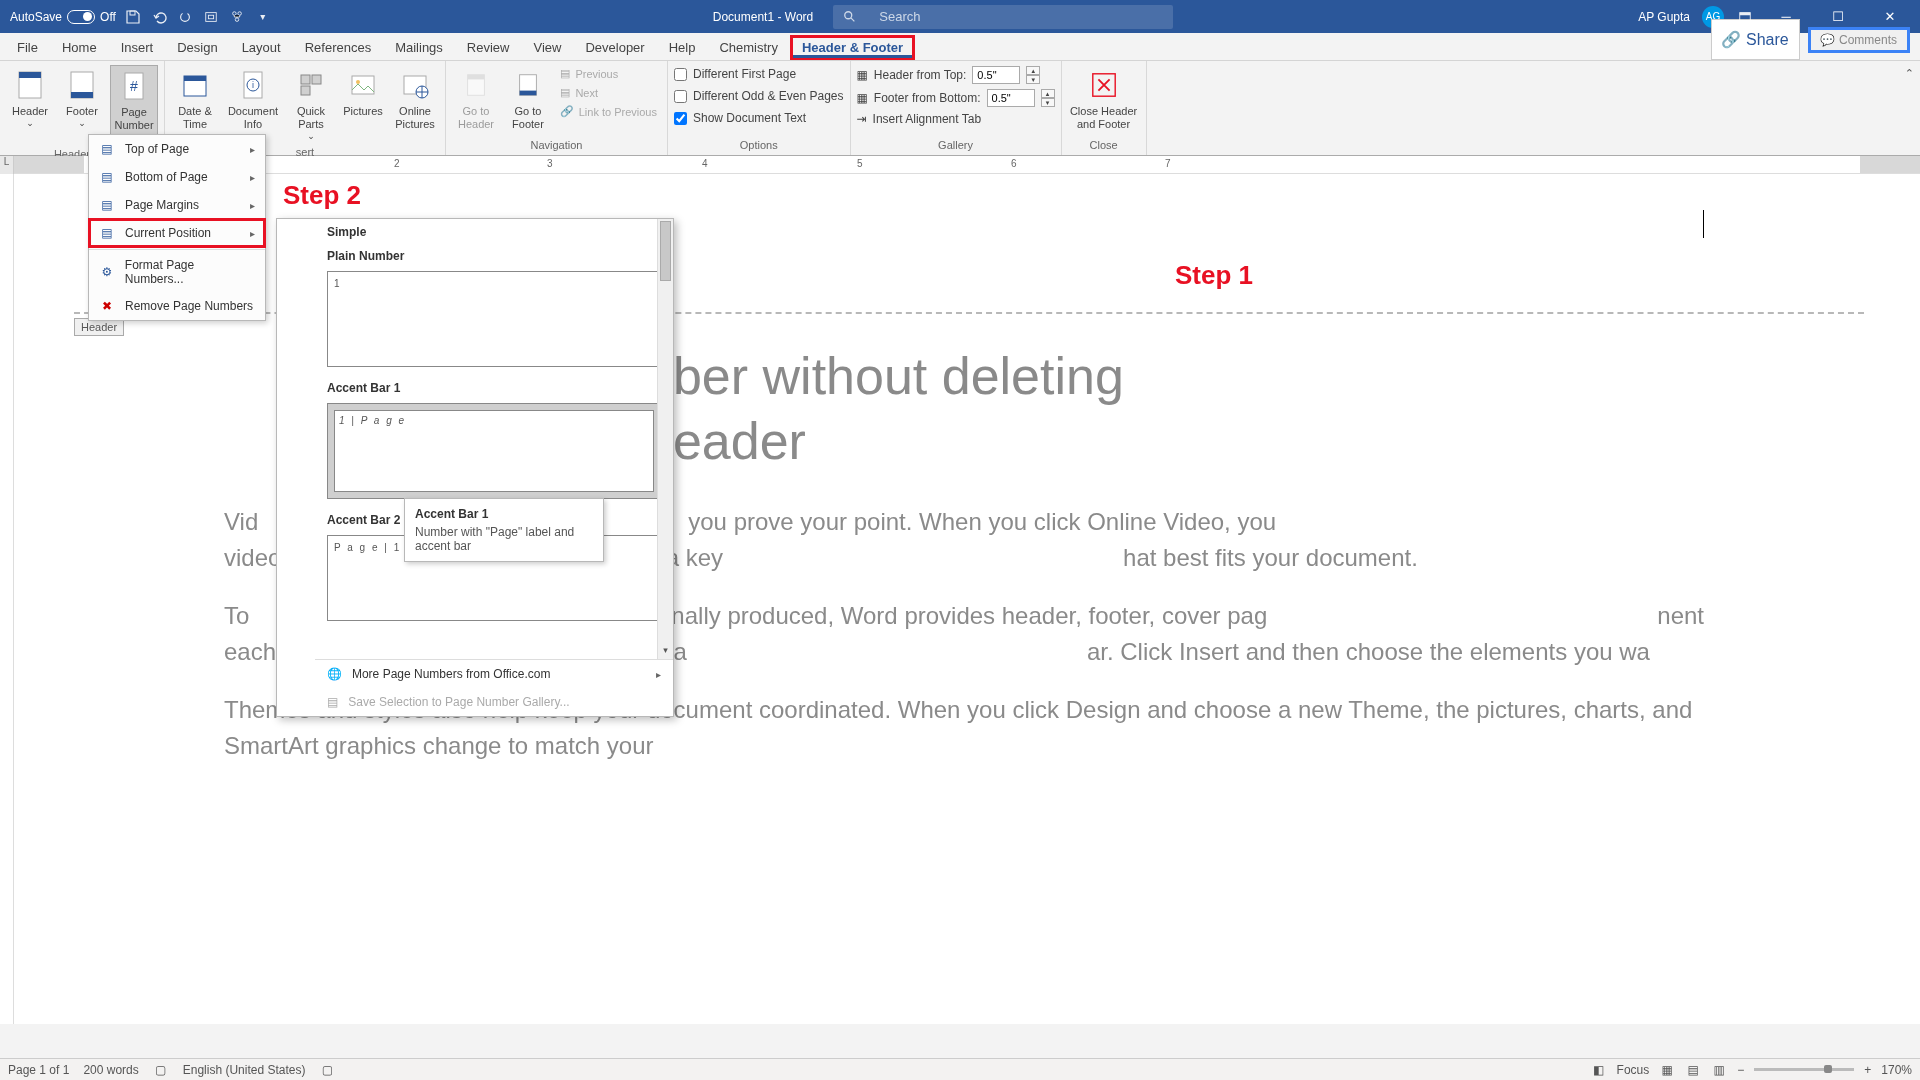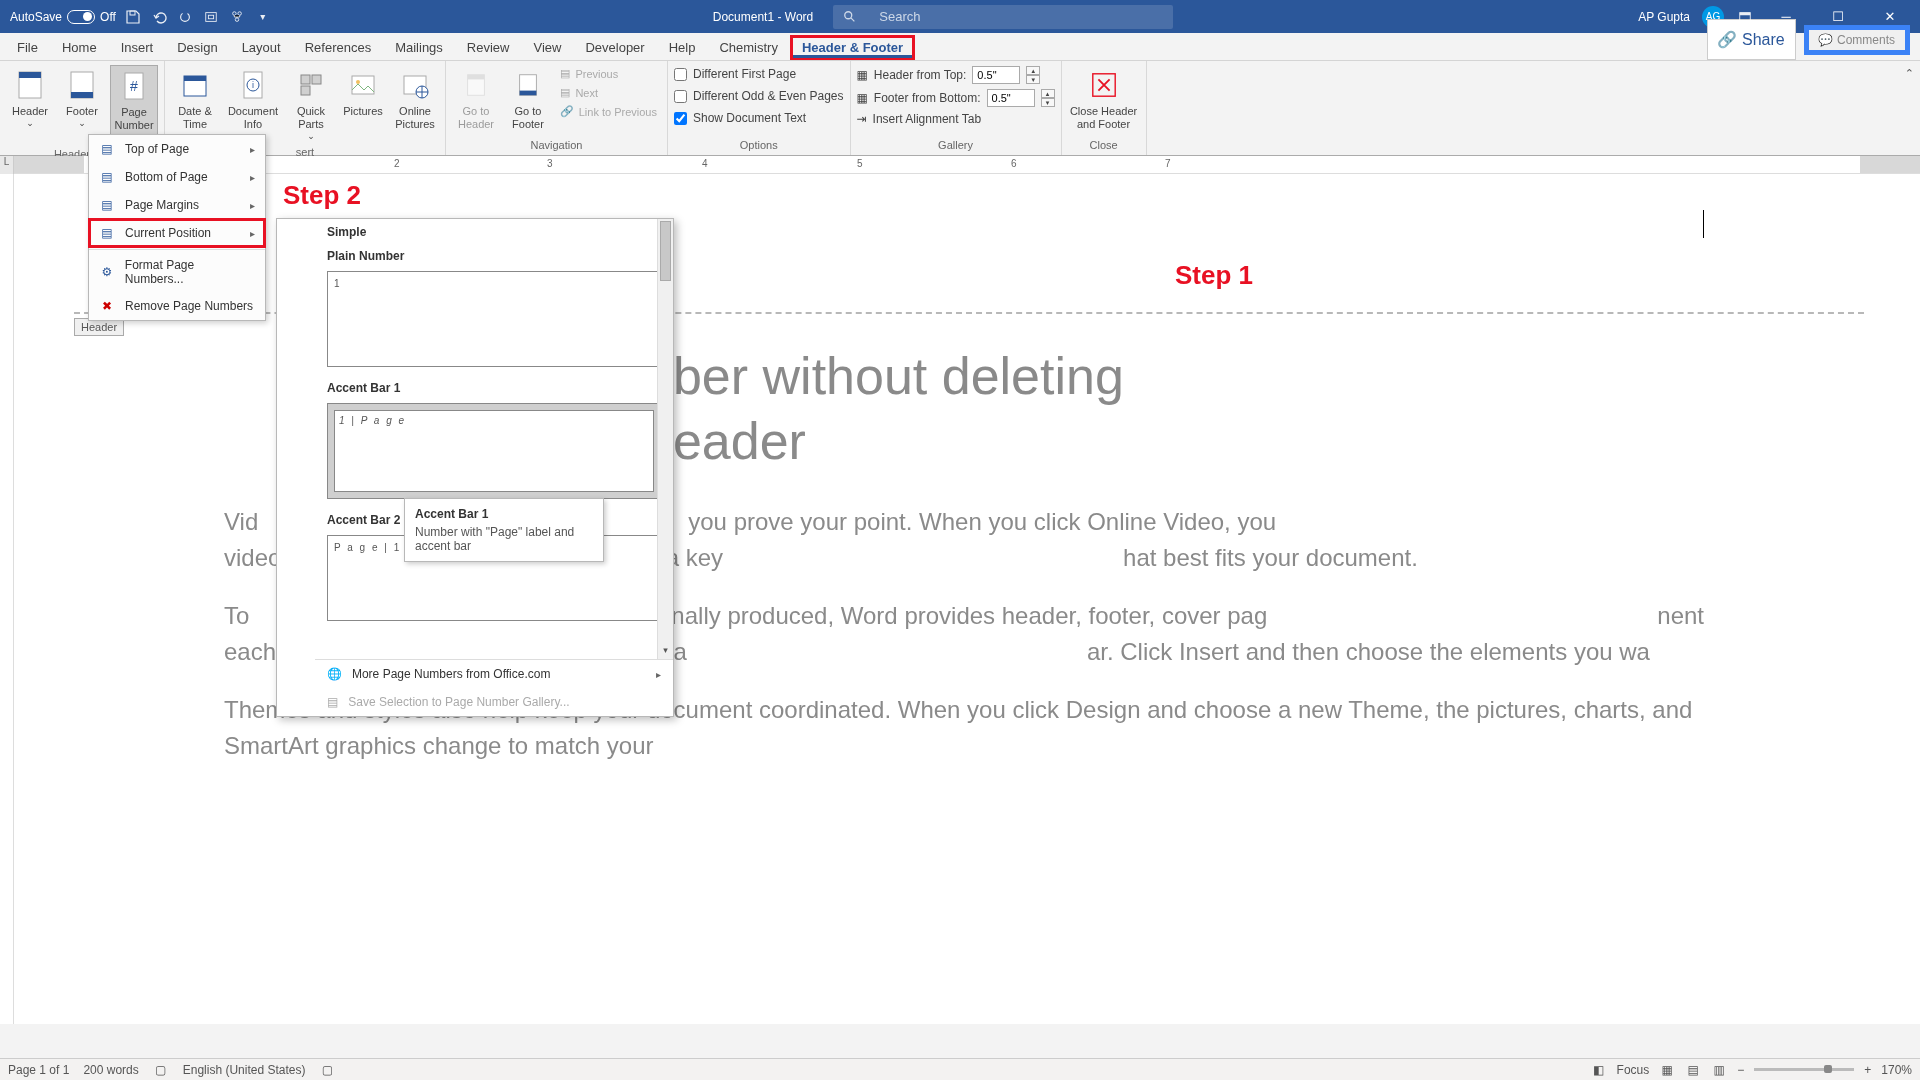--- a/index.html
+++ b/index.html
@@ -20,21 +20,21 @@
 .win-btn { width: 40px; height: 30px; display: flex; align-items: center; justify-content: center; font-size: 13px; }
 
 
 .ribbon-tabs { background: #f3f3f3; height: 28px; display: flex; align-items: flex-end; border-bottom: 1px solid #d4d4d4; padding-left: 5px; }
 .tab { padding: 5px 12px; font-size: 13px; color: #444; cursor: default; }
 .tab.active { color: #2b579a; font-weight: 600; }
 .tab.hf-active { border: 3px solid #e81123; padding: 2px 9px; position: relative; }
 .tab.hf-active::after { content: ''; position: absolute; bottom: -1px; left: 0; right: 0; height: 3px; background: #2b579a; }
 .ribbon-right { margin-left: auto; display: flex; align-items: center; gap: 8px; padding-right: 10px; }
 .share-btn { background: #fff; border: 1px solid #ccc; padding: 10px 10px; font-size: 16px; color: #2b579a; }
-.comments-btn { background: #f0f0f0; border: 5px solid #3b82f6; padding: 3px 10px; font-size: 12px; color: #888; }
+.comments-btn { background: #f0f0f0; border: 3px solid #3b82f6; padding: 3px 10px; font-size: 12px; color: #888; }
 
 
 .ribbon { background: #f3f3f3; height: 95px; display: flex; border-bottom: 1px solid #ababab; position: relative; }
 .ribbon-group { display: flex; flex-direction: column; border-right: 1px solid #d8d8d8; padding: 4px 6px 2px 6px; }
 .ribbon-group-items { display: flex; flex: 1; align-items: flex-start; gap: 4px; }
 .ribbon-group-label { text-align: center; font-size: 11px; color: #666; padding-bottom: 2px; }
 .big-btn { display: flex; flex-direction: column; align-items: center; justify-content: flex-start; width: 48px; padding: 4px 2px; font-size: 11px; color: #444; text-align: center; line-height: 1.2; }
 .big-btn.active { background: #d0d0d0; border: 1px solid #aaa; }
 .big-btn-icon { width: 32px; height: 32px; margin-bottom: 4px; display: flex; align-items: center; justify-content: center; font-size: 22px; }
 .small-btn-col { display: flex; flex-direction: column; gap: 2px; font-size: 11px; }

